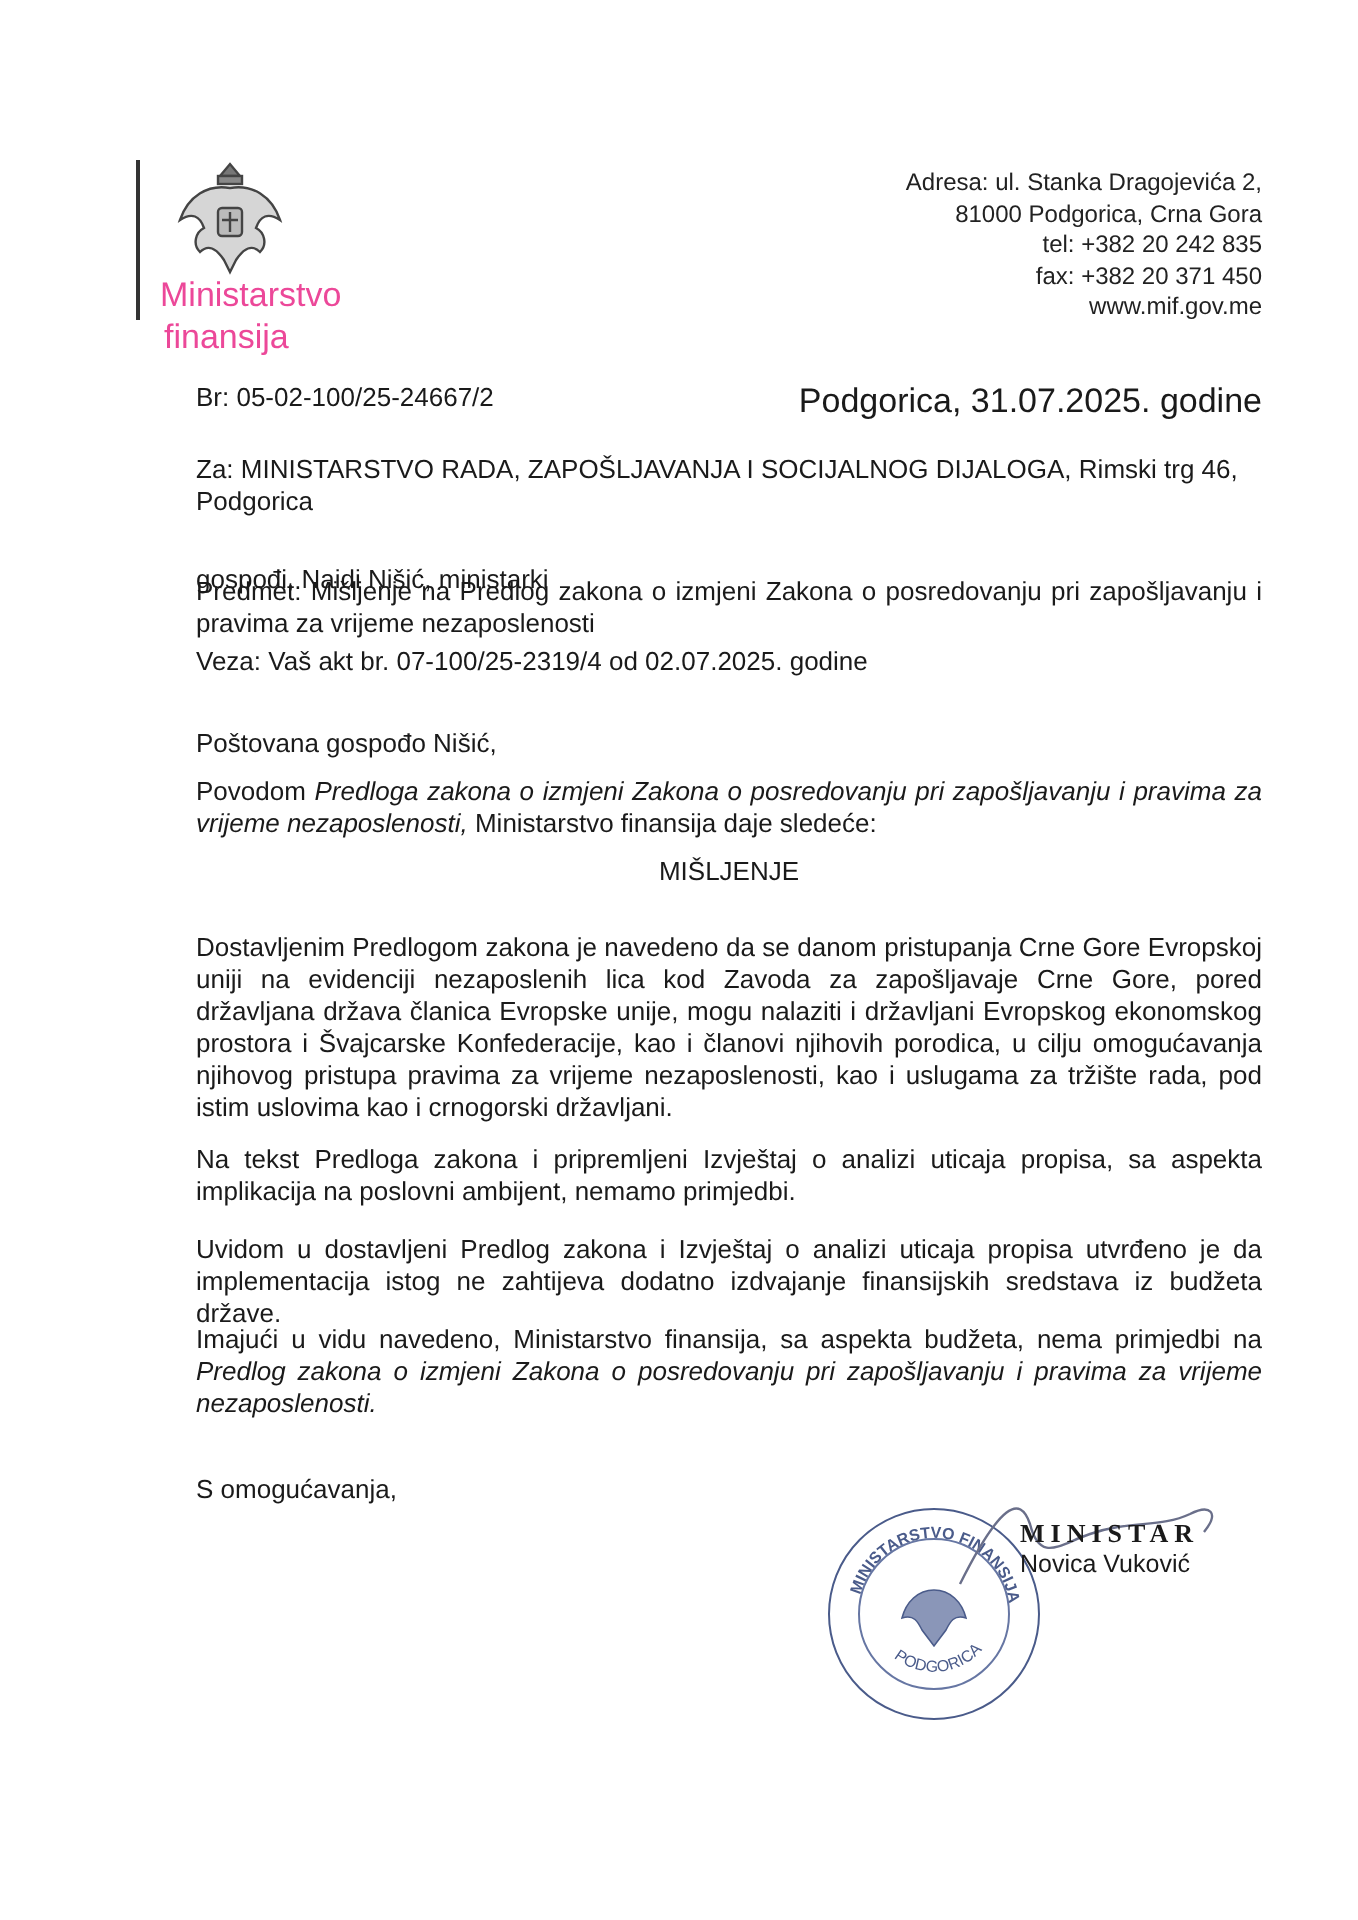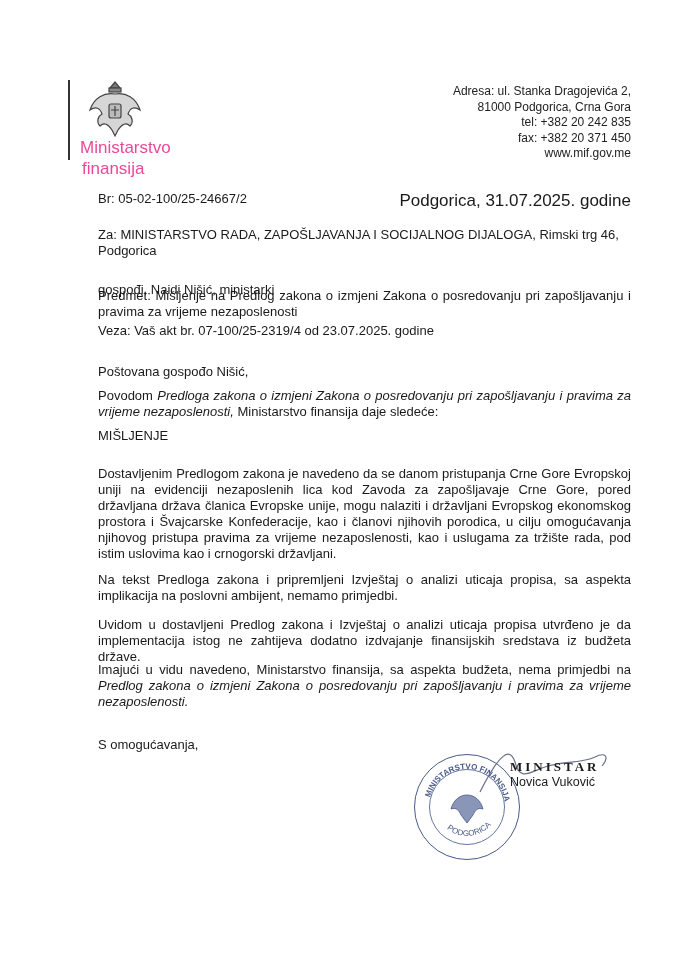--- a/index.html
+++ b/index.html
@@ -14,21 +14,21 @@
       position: absolute; right: 48px; top: 84px; text-align: right;
       font-size: 12px; line-height: 15.5px; color: #222;
     }
     .row { position: absolute; left: 62px; right: 48px; font-size: 13px; line-height: 16px; margin-left: 36px; }
     .ref { top: 191px; }
     .date { position: absolute; right: 48px; top: 191px; font-size: 17px; }
     .to { top: 227px; }
     .b { font-weight: normal; }
     .i { font-style: italic; }
     .p { text-align: justify; }
-    .center { }
+    .center { text-align: center; }
     .stamp {
       position: absolute; left: 414px; top: 754px; width: 104px; height: 104px;
       border: 1.5px solid #4a5b8a; border-radius: 50%;
     }
     .stamp-inner {
       position: absolute; left: 14px; top: 14px; width: 74px; height: 74px;
       border: 1px solid #6676a3; border-radius: 50%;
     }
     .sig-title { position: absolute; left: 510px; top: 759px; font-size: 13px; font-weight: bold; letter-spacing: 3px; font-family: Liberation Serif, serif; }
     .sig-name { position: absolute; left: 510px; top: 775px; font-size: 12.5px; text-align: center; }
@@ -70,21 +70,21 @@
 </div>
 <div class="row" style="top:282px">gospođi, Naidi Nišić, ministarki</div>
 
 <div class="row p" style="top:288px">
   <span class="b">Predmet:</span>
   <span>Mišljenje na Predlog zakona o izmjeni Zakona o posredovanju pri zapošljavanju i pravima za vrijeme nezaposlenosti</span>
 </div>
 
 <div class="row" style="top:323px">
   <span class="b">Veza:</span>
-  <span>Vaš akt br. 07-100/25-2319/4 od 23.07.2025. godine</span>
+  <span>Vaš akt br. 07-100/25-2319/4 od 02.07.2025. godine</span>
 </div>
 
 <div class="row" style="top:364px">Poštovana gospođo Nišić,</div>
 
 <div class="row p" style="top:388px">
   <span>Povodom </span><span class="i">Predloga zakona o izmjeni Zakona o posredovanju pri zapošljavanju i pravima za vrijeme nezaposlenosti,</span><span> Ministarstvo finansija daje sledeće:</span>
 </div>
 
 <div class="row b center" style="top:428px">MIŠLJENJE</div>
 

